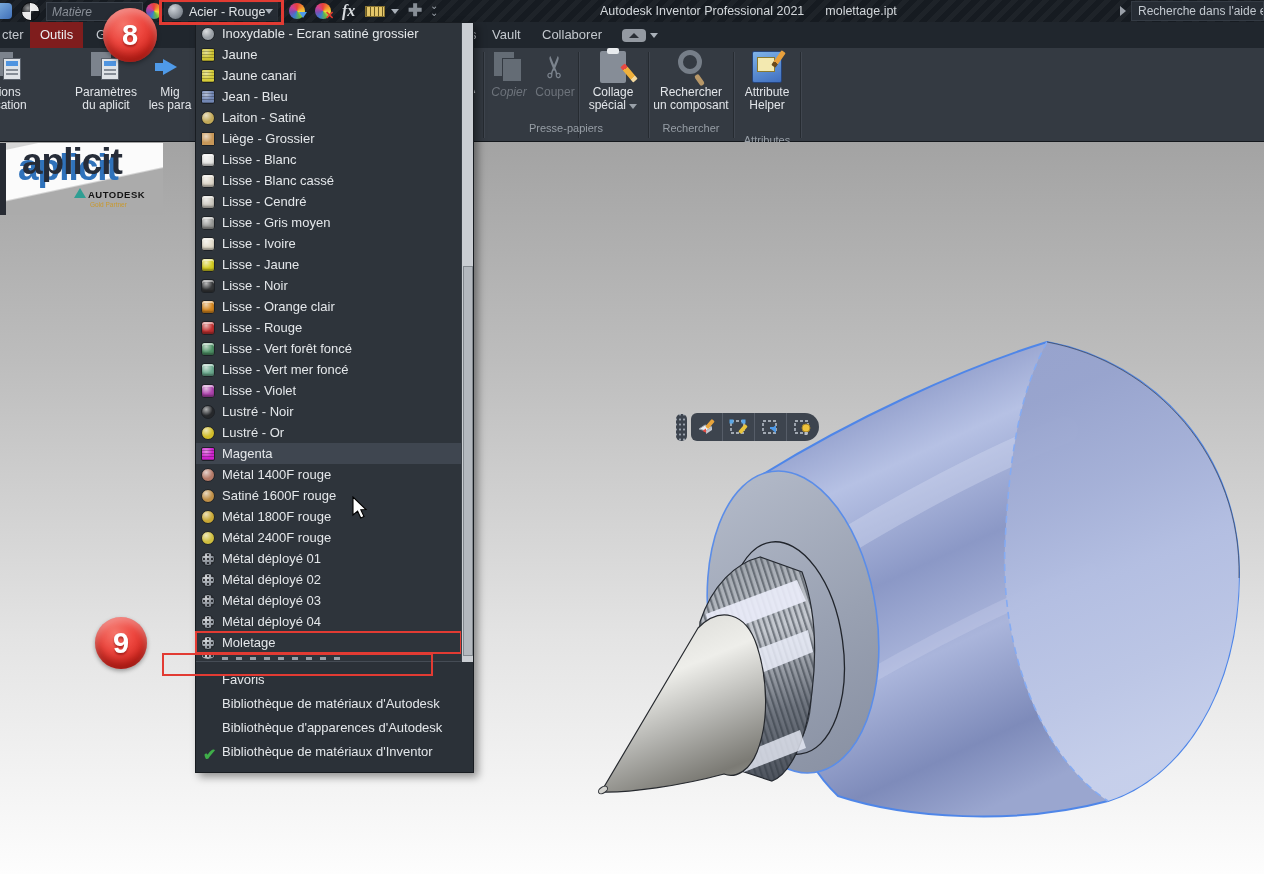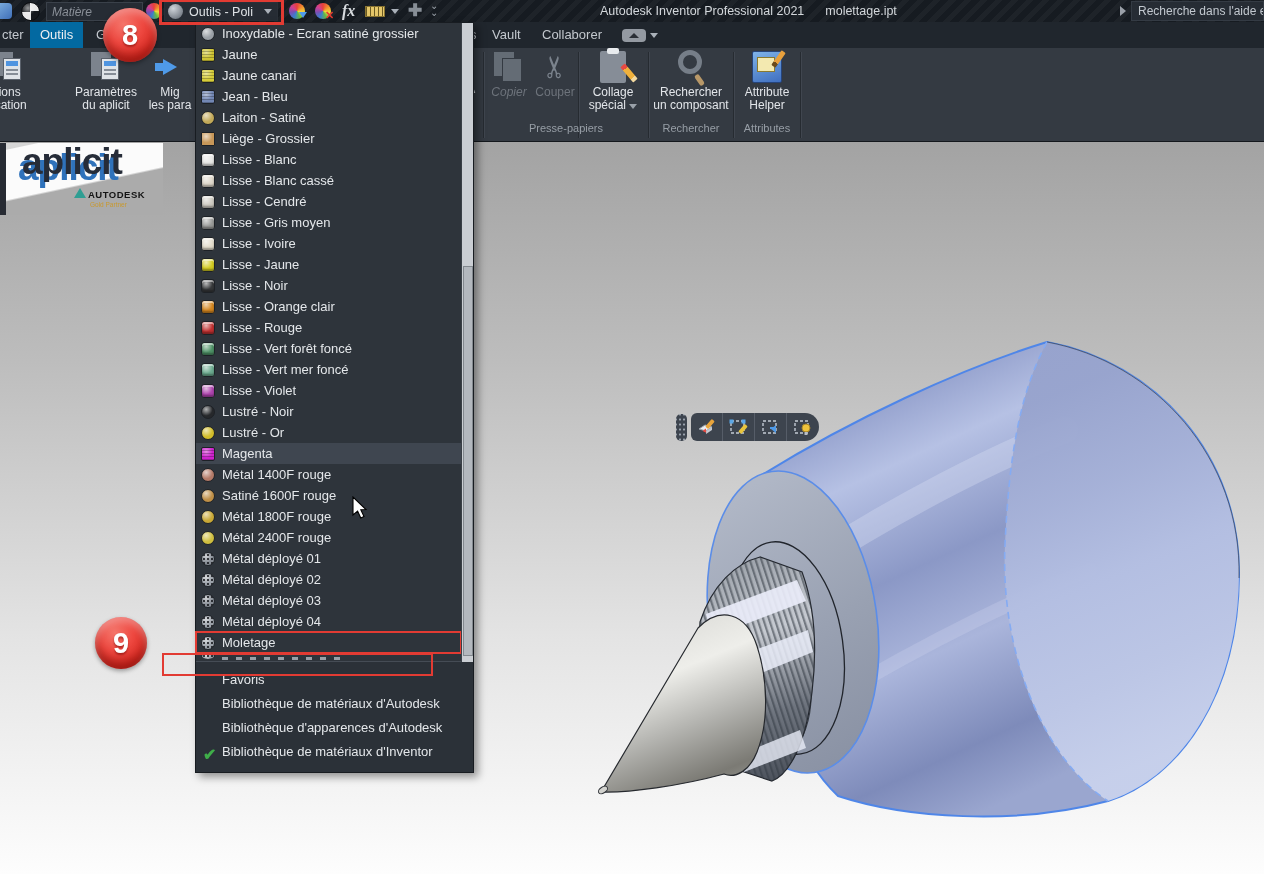--- a/index.html
+++ b/index.html
@@ -23,21 +23,21 @@
     border:1px solid #0c0e11; }
   .fxicon { position:absolute; font-family:"Liberation Serif",serif; font-style:italic; font-weight:bold; font-size:16px; color:#d7dbdf; }
   .ruler { position:absolute; width:20px; height:11px; background:#e5c76a; border:1px solid #8a7430;
     background-image:repeating-linear-gradient(90deg, #6b5a22 0 1px, transparent 1px 4px); }
   .plusicon { position:absolute; color:#878e96; font-size:17px; font-weight:bold; line-height:16px; }
   .dblchev { position:absolute; color:#9aa1a9; font-size:10px; line-height:7px; letter-spacing:0; text-align:center; }
 
   
   #tabrow { position:absolute; left:0; top:22px; width:1264px; height:26px; background:#20262d; }
   .tab { position:absolute; top:0; height:26px; line-height:26px; font-size:13px; color:#c3c8ce; padding:0 10px; }
-  .tab.active { background:#0369a1; color:#eceef1; }
+  .tab.active { background:#7f1d1d; color:#eceef1; }
   #panel-toggle { position:absolute; left:622px; top:7px; width:24px; height:13px; background:#949aa2; border-radius:4px; }
   #panel-toggle:before { content:""; position:absolute; left:7px; top:4px; width:0; height:0;
     border-left:5px solid transparent; border-right:5px solid transparent; border-bottom:5px solid #2a2f36; }
 
   
   #ribbon { position:absolute; left:0; top:48px; width:1264px; height:94px; background:#343a42; border-bottom:1px solid #14181d; }
   .rgroup-sep { position:absolute; top:4px; width:1px; height:86px; background:#262b31; box-shadow:1px 0 0 #40464f; }
   .rbtn { position:absolute; top:0; text-align:center; }
   .rbtn .ric { height:38px; display:flex; align-items:center; justify-content:center; }
   .rlabel { font-size:12px; color:#e2e5e9; line-height:13px; }
@@ -123,21 +123,21 @@
 <div id="titlebar">
   <span class="abs" style="left:-4px;top:3px;width:16px;height:16px;background:linear-gradient(140deg,#7fb0e0,#3f6fb8);border-radius:4px;"></span>
   <span class="sphere-check" style="left:21px;top:2px;"></span>
   <div class="qat-combo" style="left:46px;top:2px;width:97px;">
     <span style="font-size:12px;font-style:italic;color:#8a9098;padding-left:5px;flex:1;">Matière</span>
     <span class="caret" style="margin-right:4px;"></span>
   </div>
   <span class="wheel" style="left:146px;top:3px;"></span>
   <div class="qat-combo" style="left:164px;top:2px;width:114px;border-color:#2a3038;">
     <span style="width:15px;height:15px;border-radius:50%;margin-left:3px;flex:0 0 15px;background:radial-gradient(circle at 35% 30%, #cfd4da, #7d848d 70%, #4c5259);"></span>
-    <span style="font-size:12.5px;color:#dfe3e6;padding-left:6px;flex:1;white-space:nowrap;">Outils - Poli</span>
+    <span style="font-size:12.5px;color:#dfe3e6;padding-left:6px;flex:1;white-space:nowrap;">Acier - Rouge</span>
     <span class="caret" style="margin-right:5px;"></span>
   </div>
   <span class="wheel" style="left:289px;top:3px;"></span>
   <span class="abs" style="left:299px;top:12px;width:0;height:0;border-left:4px solid transparent;border-right:4px solid transparent;border-top:6px solid #4f9ae8;z-index:2;"></span>
   <span class="wheel" style="left:315px;top:3px;"></span>
   <span class="abs" style="left:325px;top:9px;color:#e23b33;font-size:11px;font-weight:bold;z-index:2;">✕</span>
   <span class="fxicon" style="left:342px;top:2px;">fx</span>
   <span class="ruler" style="left:365px;top:6px;"></span>
   <span class="caret abs" style="left:391px;top:9px;"></span>
   <span class="plusicon" style="left:408px;top:3px;">✚</span>
@@ -230,21 +230,21 @@
   </div>
   <div class="grouplabel" style="left:649px;width:84px;">Rechercher</div>
 
   <span class="rgroup-sep" style="left:733px;"></span>
   <div class="rbtn" style="left:736px;width:62px;">
     <div class="ric">
         <span class="attr-ic"></span>
       </div>
     <div class="rlabel"><span>Attribute</span><br><span>Helper</span></div>
   </div>
-  <div class="grouplabel" style="left:734px;width:66px;">Attributes</div>
+  <div class="grouplabel" style="left:734px;width:66px;margin-top:12px;">Attributes</div>
   <span class="rgroup-sep" style="left:800px;"></span>
 </div>
 
 <div id="viewport">
   <div id="logo">
     <div class="brand">aplicit</div>
     <span class="tri"></span>
     <div class="adsk">AUTODESK</div>
     <div class="gold">Gold Partner</div>
   </div>

